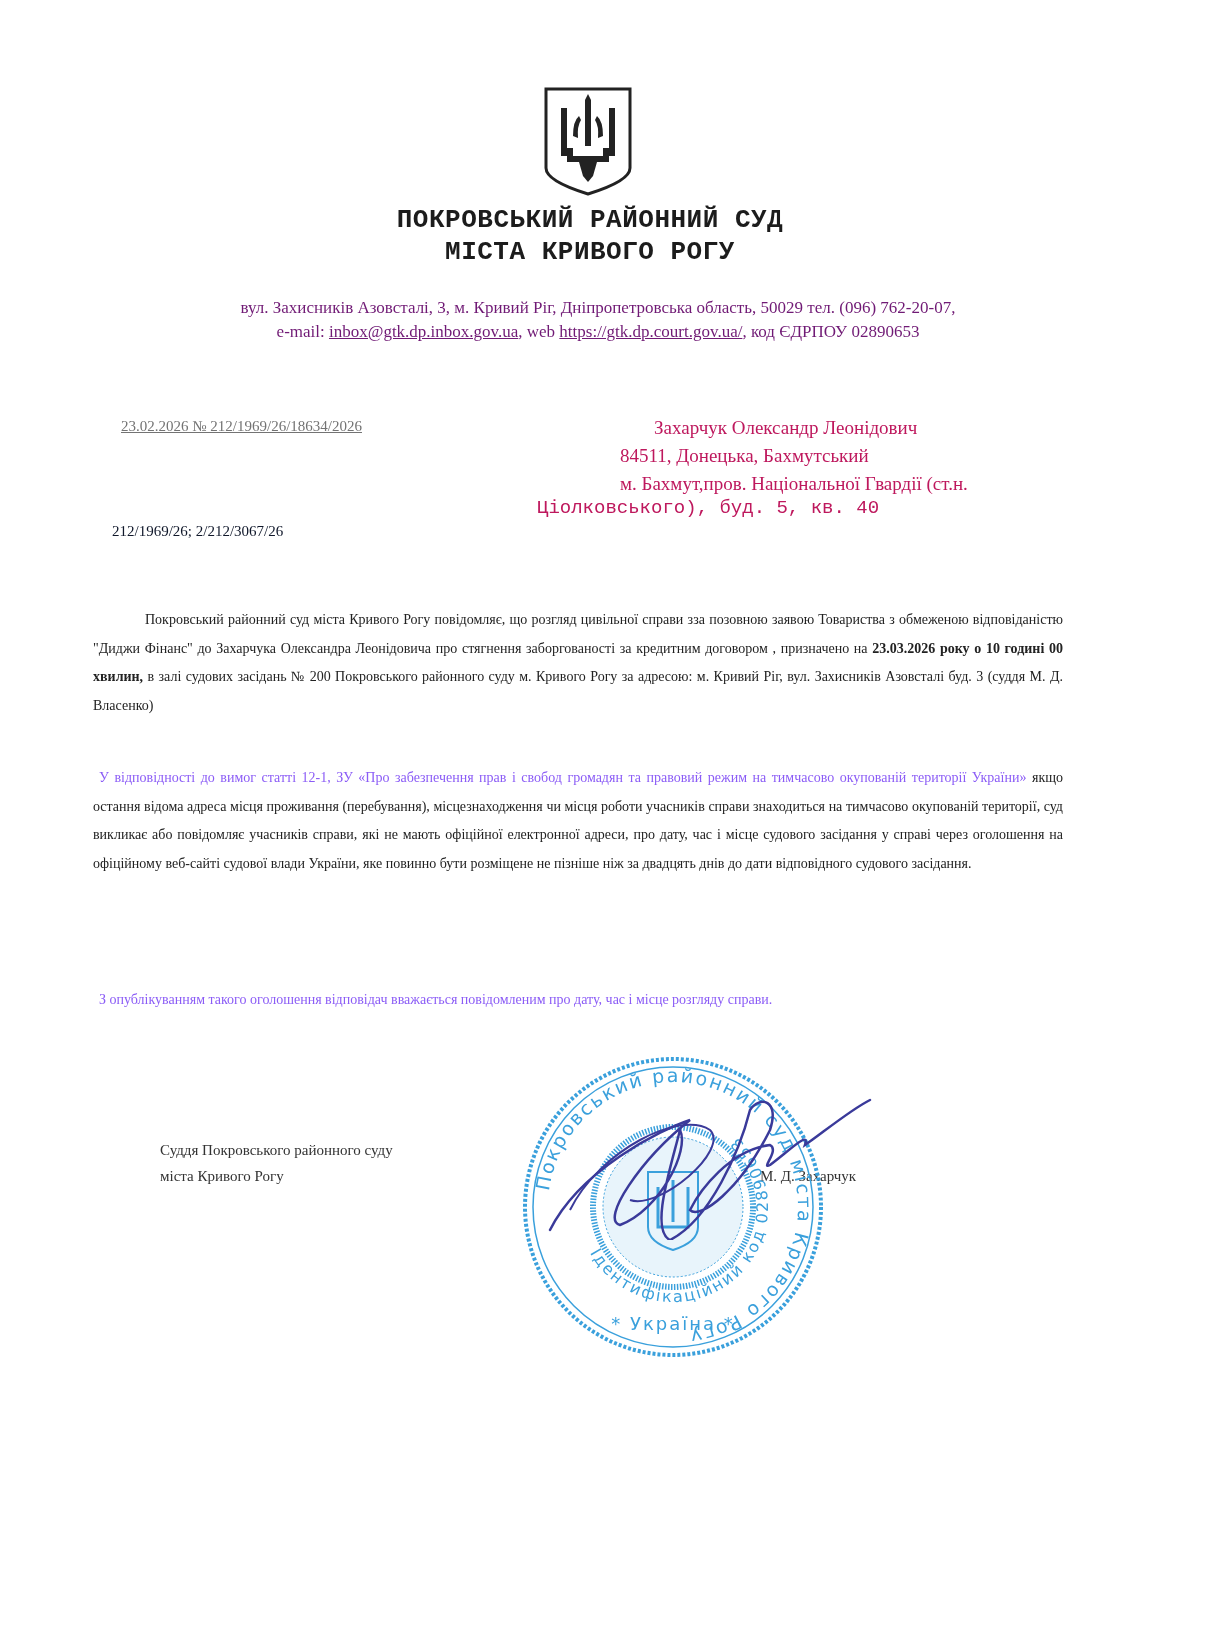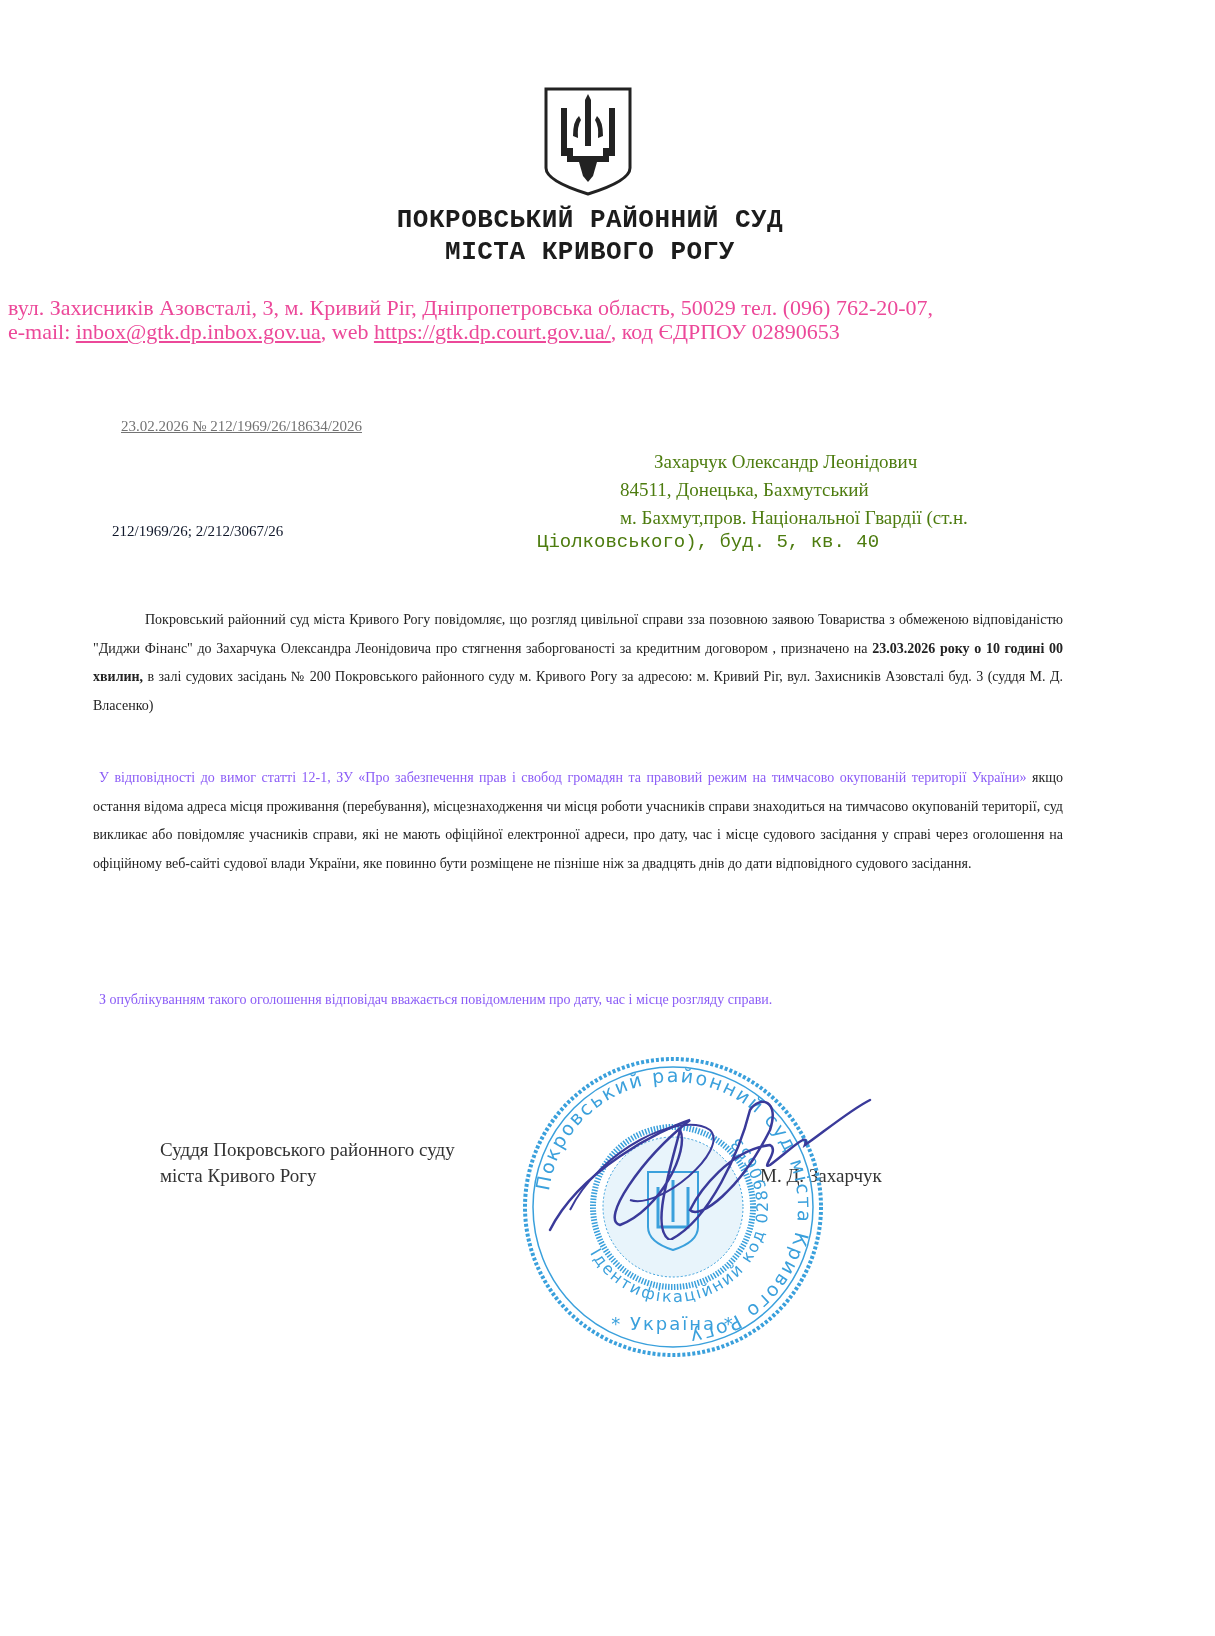--- a/index.html
+++ b/index.html
@@ -2,30 +2,30 @@
 <html><head>
 <meta charset="utf-8">
 <style>
   html, body { margin: 0; padding: 0; background: #ffffff; }
   body { width: 1215px; height: 1636px; position: relative; overflow: hidden;
          font-family: "Liberation Serif", "DejaVu Serif", serif; color: #222; }
   .abs { position: absolute; }
   .emblem { left: 543px; top: 86px; width: 90px; height: 112px; }
   .court-title { left: 0; width: 1180px; text-align: center; font-weight: bold;
                  font-size: 26px; letter-spacing: 0.5px; color: #1c1c1c; line-height: 32px; font-family: Liberation Mono, monospace; }
-  .contacts { left: 0; width: 1180px; text-align: left; font-size: 22px; color: #ec4899; line-height: 24px; }
+  .contacts { left: 0; width: 1180px; text-align: center; font-size: 17px; color: #701a75; line-height: 24px; }
   .contacts .u { text-decoration: underline; }
   .ref { left: 107px; top: 418px; font-size: 15px; text-decoration: underline; color: #737373; margin-left: 14px; }
   .case-nums { left: 112px; top: 523px; font-size: 15px; color: #0f172a; }
-  .recipient { font-size: 19px; color: #4d7c0f; line-height: 28px; margin-top: 34px; }
+  .recipient { font-size: 19px; color: #be185d; line-height: 28px; }
   .body-text { left: 93px; width: 970px; font-size: 14px; line-height: 28.5px; text-align: justify; color: #222; font-family: Liberation Serif, serif; }
   .faded { color: #8b5cf6; }
   .bold { font-weight: bold; }
   .indent { text-indent: 52px; }
-  .sig-text { font-size: 19px; color: #333; line-height: 28px; }
+  .sig-text { font-size: 15px; color: #333; line-height: 28px; }
   .stamp { left: 508px; top: 1052px; width: 330px; height: 310px; }
 </style>
 </head>
 <body>
 
 <div class="abs emblem">
   <svg width="90" height="112" viewBox="0 0 90 112">
     <path d="M3 3 H87 V82 Q87 95 45 108 Q3 95 3 82 Z" fill="none" stroke="#222" stroke-width="3"></path>
     <g fill="#222">
       <path d="M42 14 L45 8 L48 14 L48 60 L42 60 Z"></path>

